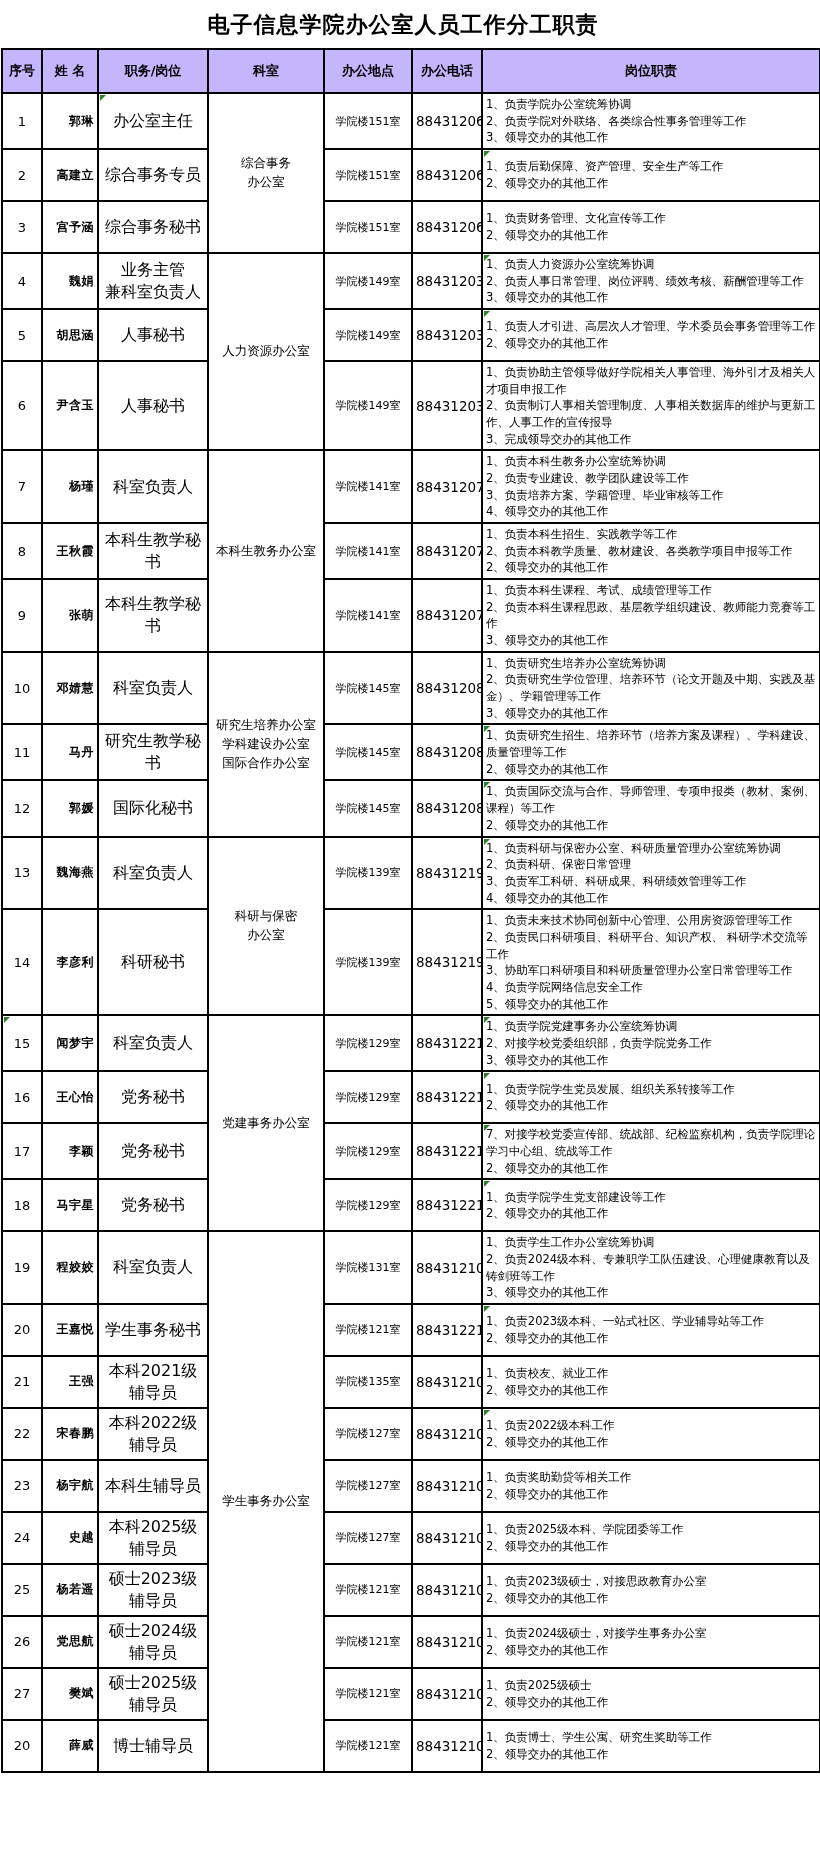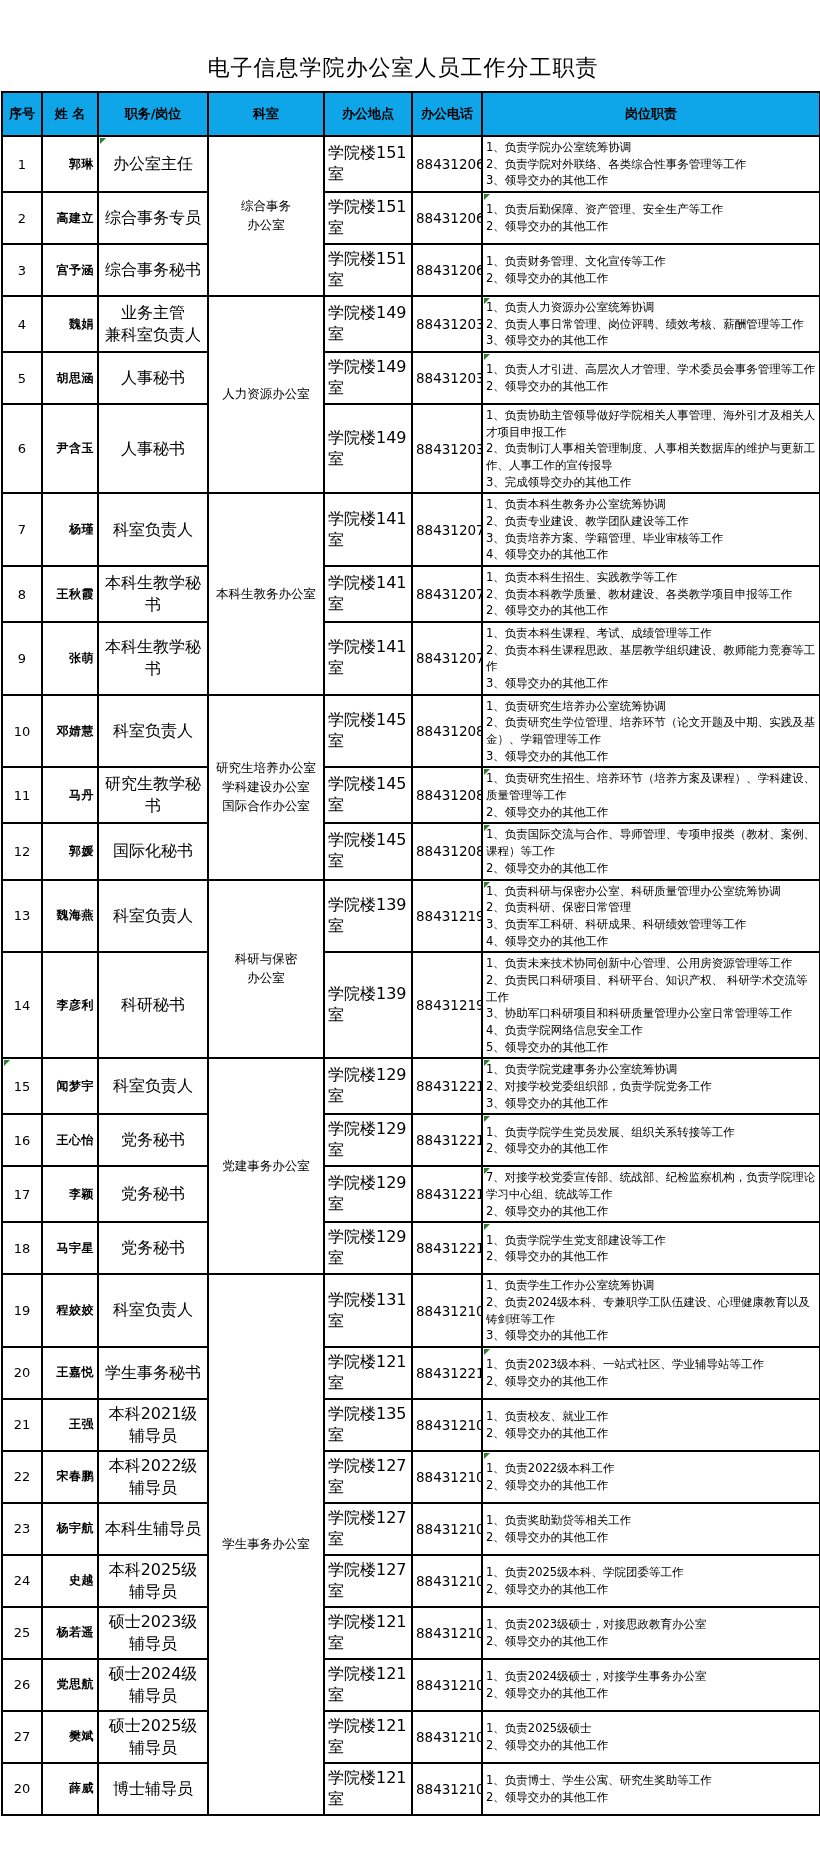--- a/index.html
+++ b/index.html
@@ -5,24 +5,23 @@
   html,body{margin:0;padding:0;background:#ffffff;}
   body{
     width:820px;
     font-family:"DejaVu Sans","Liberation Sans",sans-serif;
     color:#000;
     -webkit-font-smoothing:antialiased;
   }
   .page-title{
     text-align:center;
     font-size:22px;
-    font-weight:normal;
+    font-weight:bold;
     letter-spacing:1px;
     padding:10px 14px 8px 0;
-    margin-top:43px;
   }
   table.roster{
     width:818px;
     margin:0 1px;
     border-collapse:collapse;
     table-layout:fixed;
   }
   table.roster th, table.roster td{
     border:2px solid #000;
     vertical-align:middle;
@@ -35,28 +34,28 @@
   col.w-pos{width:110px;}
   col.w-dept{width:116px;}
   col.w-loc{width:88px;}
   col.w-phone{width:70px;}
   col.w-duty{width:338px;}
   thead th{
     height:44px;
     font-size:13px;
     font-weight:bold;
     text-align:center;
-    background:#0ea5e9;
+    background:#c4b5fd;
   }
   tbody td{height:52px;}
   td.c-no{text-align:center;font-size:13px;}
   td.c-name{text-align:right;font-size:12px;font-weight:bold;letter-spacing:0.5px;}
   td.c-pos{text-align:center;font-size:16px;line-height:1.4;}
   td.c-dept{text-align:center;font-size:12.5px;line-height:1.5;}
-  td.c-loc{font-size:16px;}
+  td.c-loc{text-align:center;font-size:11px;}
   td.c-phone{text-align:center;font-size:13.5px;margin-left:40px;}
   td.c-duties{text-align:left;font-size:11.5px;line-height:1.45;padding:4px 5px;margin-left:44px;}
   td.c-duties div{word-break:break-all;}
   
   .gmark{position:relative;}
   .gmark::before{
     content:"";
     position:absolute;
     top:1px;left:1px;
     width:0;height:0;

